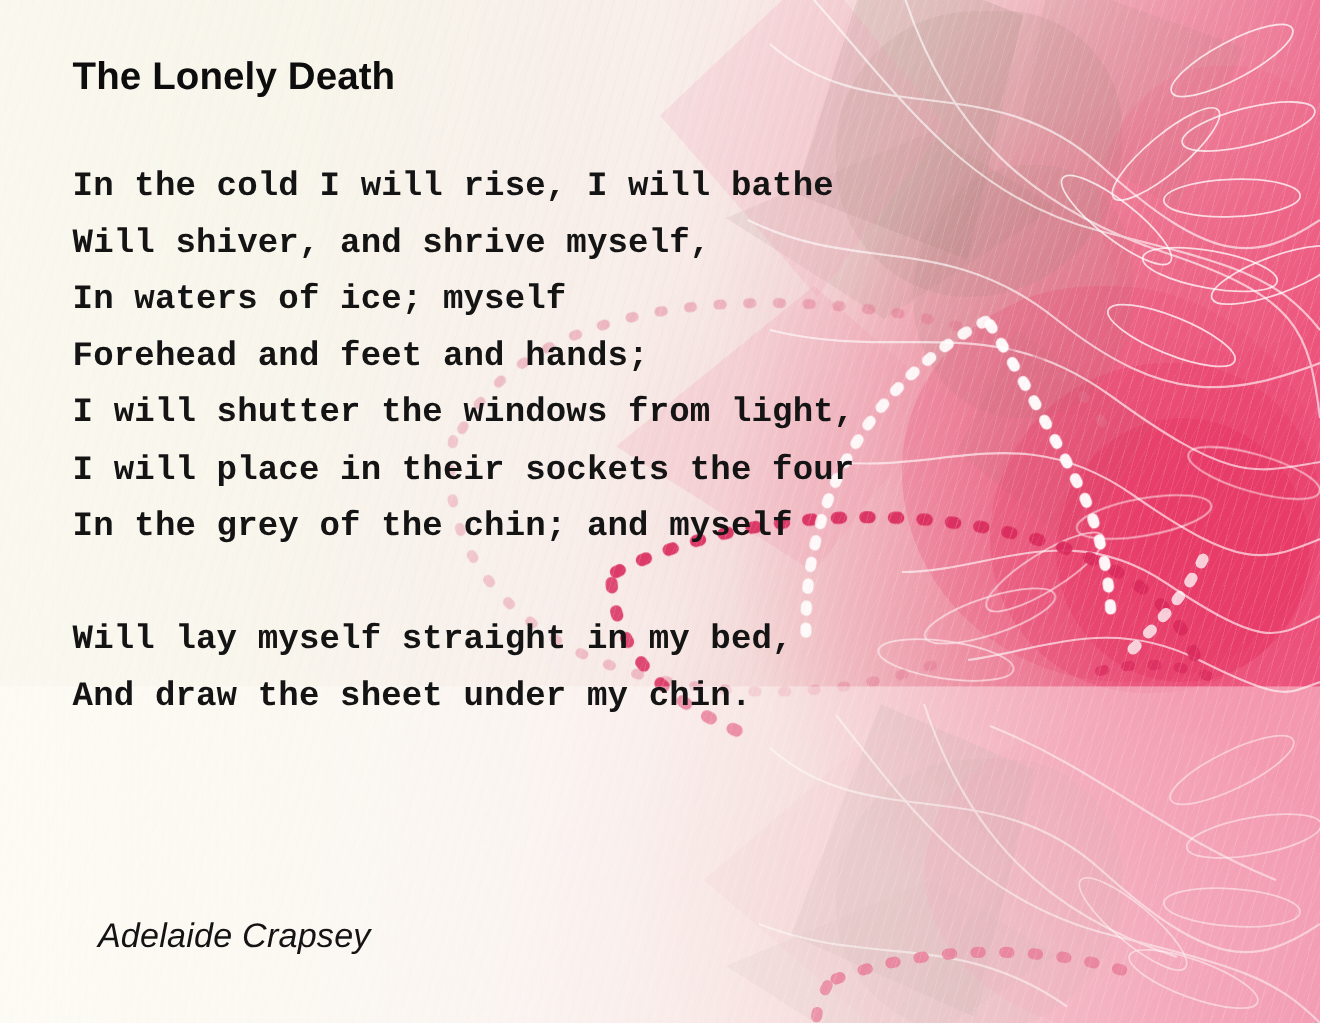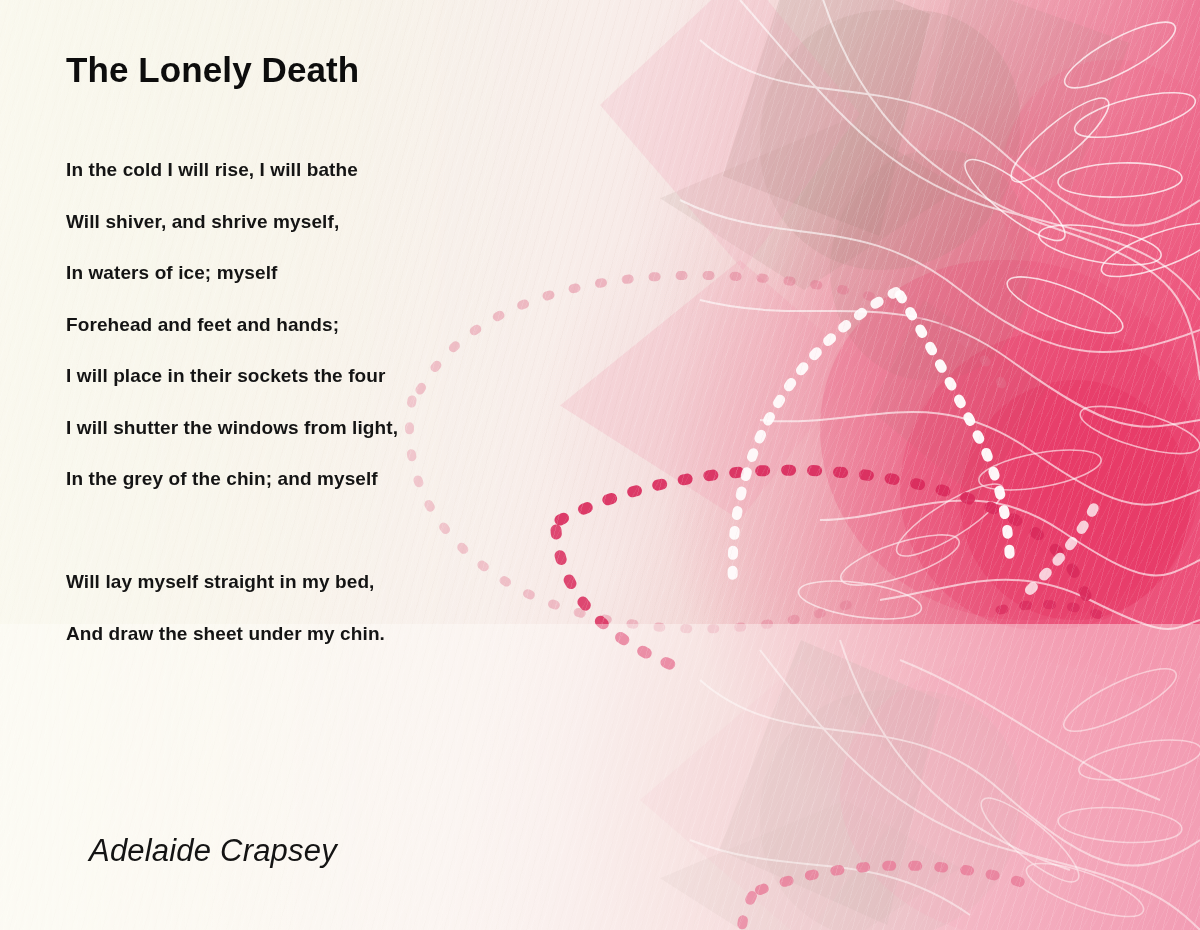--- a/index.html
+++ b/index.html
@@ -136,27 +136,28 @@
   }
 
   .poem-body {
     position: absolute;
     left: 66px;
     top: 155px;
     width: 820px;
   }
 
   .poem-line {
-    font-size: 19px;
+    font-size: 31px;
     font-weight: bold;
     color: #141414;
     height: 51.5px;
     line-height: 30px;
     white-space: nowrap;
     letter-spacing: 0.1px;
+    font-family: Liberation Mono, monospace;
   }
   .poem-line.blank {
     height: 51.5px;
   }
 
   .poem-author {
     position: absolute;
     left: 66px;
     top: 833px;
     font-size: 31px;
@@ -312,22 +313,22 @@
   <div class="bg-layer bg-vignette"></div>
 
   <div class="content">
     <div class="poem-title">The Lonely Death</div>
 
     <div class="poem-body">
       <div class="poem-line">In the cold I will rise, I will bathe</div>
       <div class="poem-line">Will shiver, and shrive myself,</div>
       <div class="poem-line">In waters of ice; myself</div>
       <div class="poem-line">Forehead and feet and hands;</div>
+      <div class="poem-line">I will shutter the windows from light,</div>
       <div class="poem-line">I will place in their sockets the four</div>
-      <div class="poem-line">I will shutter the windows from light,</div>
       <div class="poem-line">In the grey of the chin; and myself</div>
       <div class="poem-line blank"></div>
       <div class="poem-line">Will lay myself straight in my bed,</div>
       <div class="poem-line">And draw the sheet under my chin.</div>
     </div>
 
     <div class="poem-author">Adelaide Crapsey</div>
   </div>
 
 </div>

